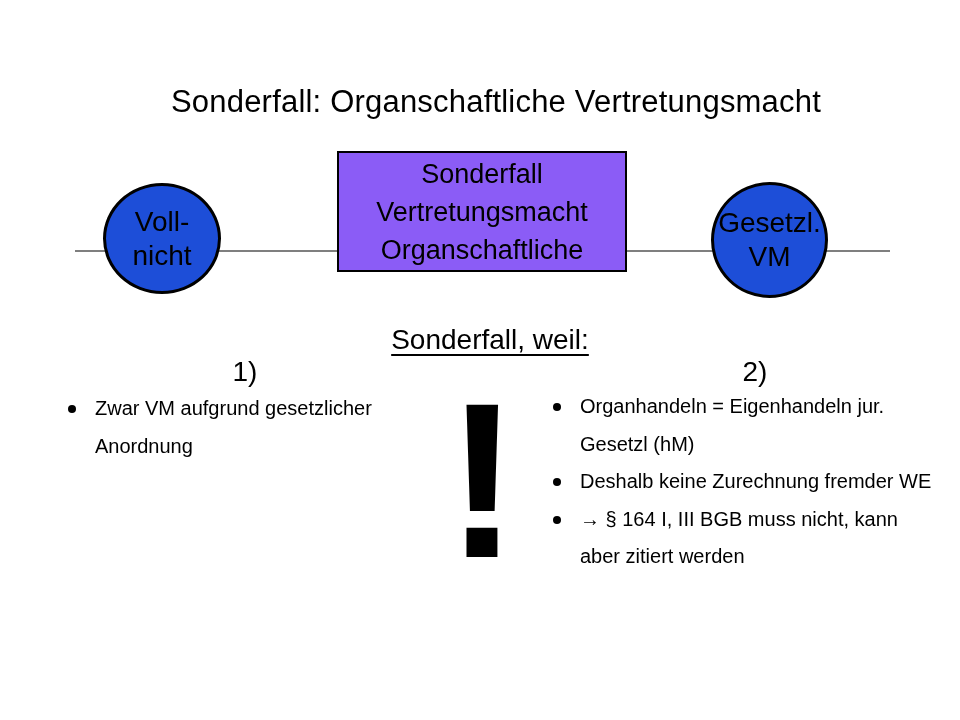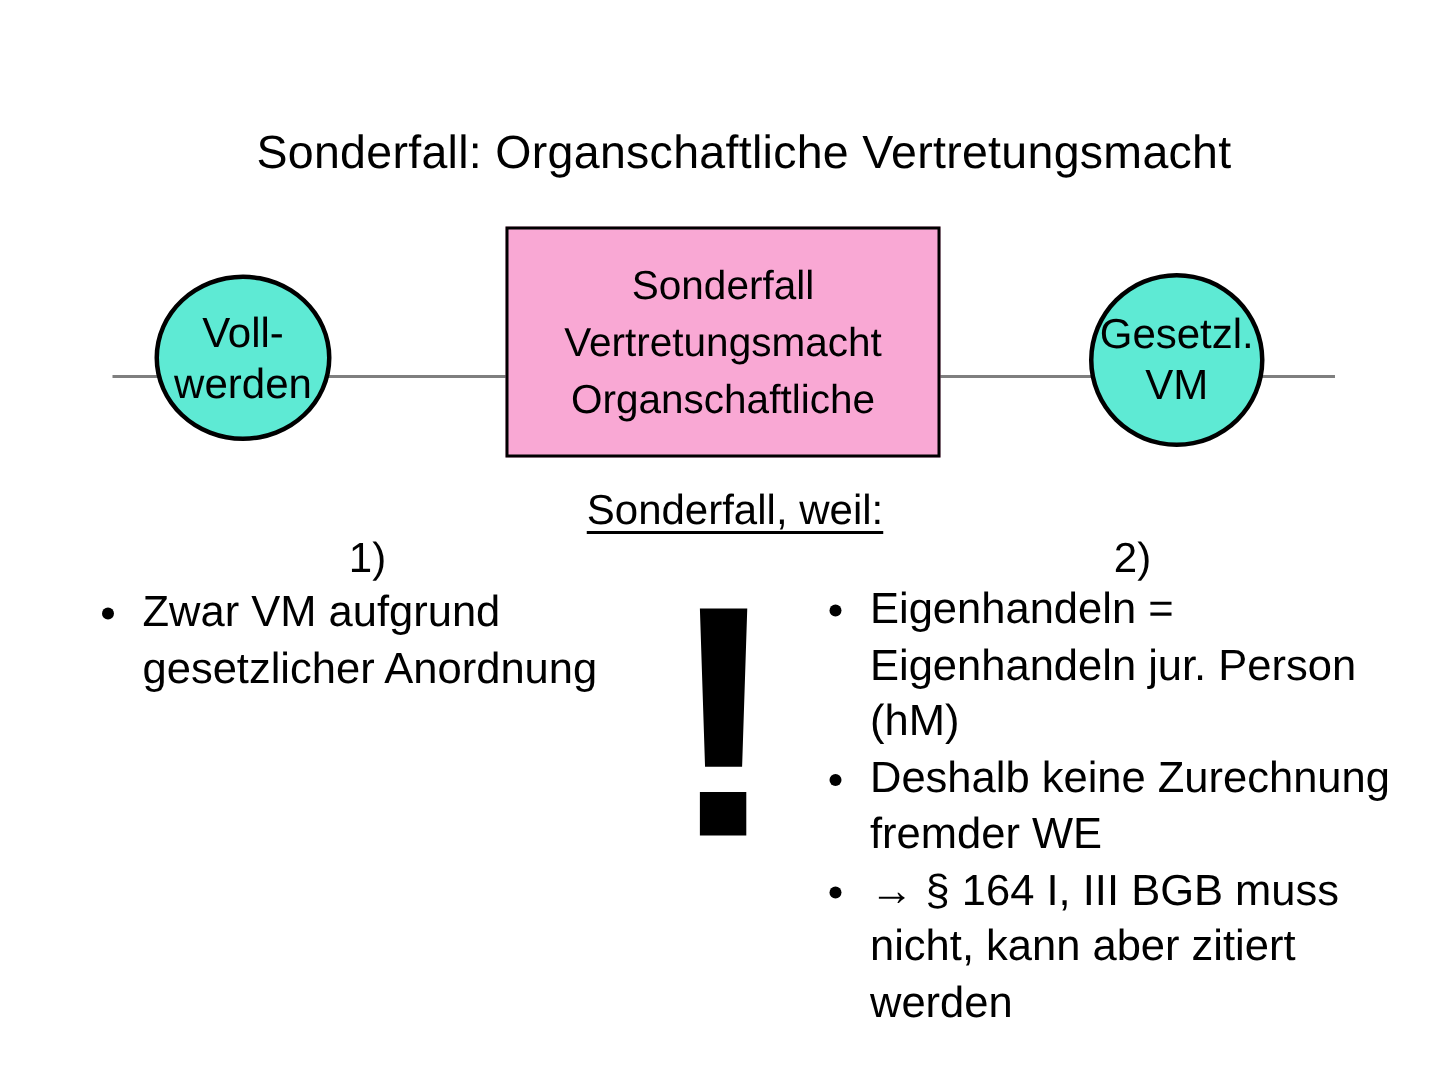--- a/index.html
+++ b/index.html
@@ -30,37 +30,37 @@
   .hline {
     position: absolute;
     top: 250px;
     left: 75px;
     width: 815px;
     height: 2px;
     background: #7f7f7f;
   }
   .node {
     position: absolute;
-    background: #5eead4;
+    background: #1d4ed8;
     border: 3px solid #000000;
     border-radius: 50%;
     display: flex;
     align-items: center;
     justify-content: center;
     text-align: center;
     font-size: 28px;
     line-height: 34px;
     box-sizing: border-box;
   }
   .node-left  { left: 103px; top: 183px; width: 118px; height: 111px; }
-  .node-right { left: 726px; top: 182px; width: 117px; height: 116px; }
+  .node-right { left: 711px; top: 182px; width: 117px; height: 116px; }
   .node-center {
     position: absolute;
-    left: 337px; top: 151px; width: 290px; height: 154px;
-    background: #f9a8d4;
+    left: 337px; top: 151px; width: 290px; height: 121px;
+    background: #8b5cf6;
     border: 2px solid #000000;
     box-sizing: border-box;
     display: flex;
     flex-direction: column;
     align-items: center;
     justify-content: center;
     text-align: center;
     font-size: 27px;
     line-height: 38px;
   }
@@ -99,21 +99,21 @@
   .dot {
     width: 8px;
     height: 8px;
     border-radius: 50%;
     background: #000000;
     margin-top: 15px;
     margin-right: 19px;
     flex: 0 0 8px;
   }
   .bullet-text {
-    font-size: 29px;
+    font-size: 20px;
     line-height: 37.5px;
   }
   .bullet-list-left  .bullet-text { width: 356px; }
   .bullet-list-right .bullet-text { width: 362px; }
   .excl {
     position: absolute;
     left: 400px;
     top: 371px;
     width: 165px;
     text-align: center;
@@ -127,21 +127,21 @@
 
 <div class="slide">
 
   <h1 class="title">Sonderfall: Organschaftliche Vertretungsmacht</h1>
 
   <div class="hline"></div>
 
   <div class="node node-left">
     <div>
       <div>Voll-</div>
-      <div>werden</div>
+      <div>nicht</div>
     </div>
   </div>
 
   <div class="node-center">
     <div>Sonderfall</div>
     <div>Vertretungsmacht</div>
     <div>Organschaftliche</div>
   </div>
 
   <div class="node node-right">
@@ -163,21 +163,21 @@
       <span class="dot"></span>
       <span class="bullet-text">Zwar VM aufgrund gesetzlicher Anordnung</span>
     </div>
   </div>
 
   <div class="excl">!</div>
 
   <div class="bullet-list bullet-list-right">
     <div class="bullet-item">
       <span class="dot"></span>
-      <span class="bullet-text">Eigenhandeln = Eigenhandeln jur. Person (hM)</span>
+      <span class="bullet-text">Organhandeln = Eigenhandeln jur. Gesetzl (hM)</span>
     </div>
     <div class="bullet-item">
       <span class="dot"></span>
       <span class="bullet-text">Deshalb keine Zurechnung fremder WE</span>
     </div>
     <div class="bullet-item">
       <span class="dot"></span>
       <span class="bullet-text">→ § 164 I, III BGB muss nicht, kann aber zitiert werden</span>
     </div>
   </div>

